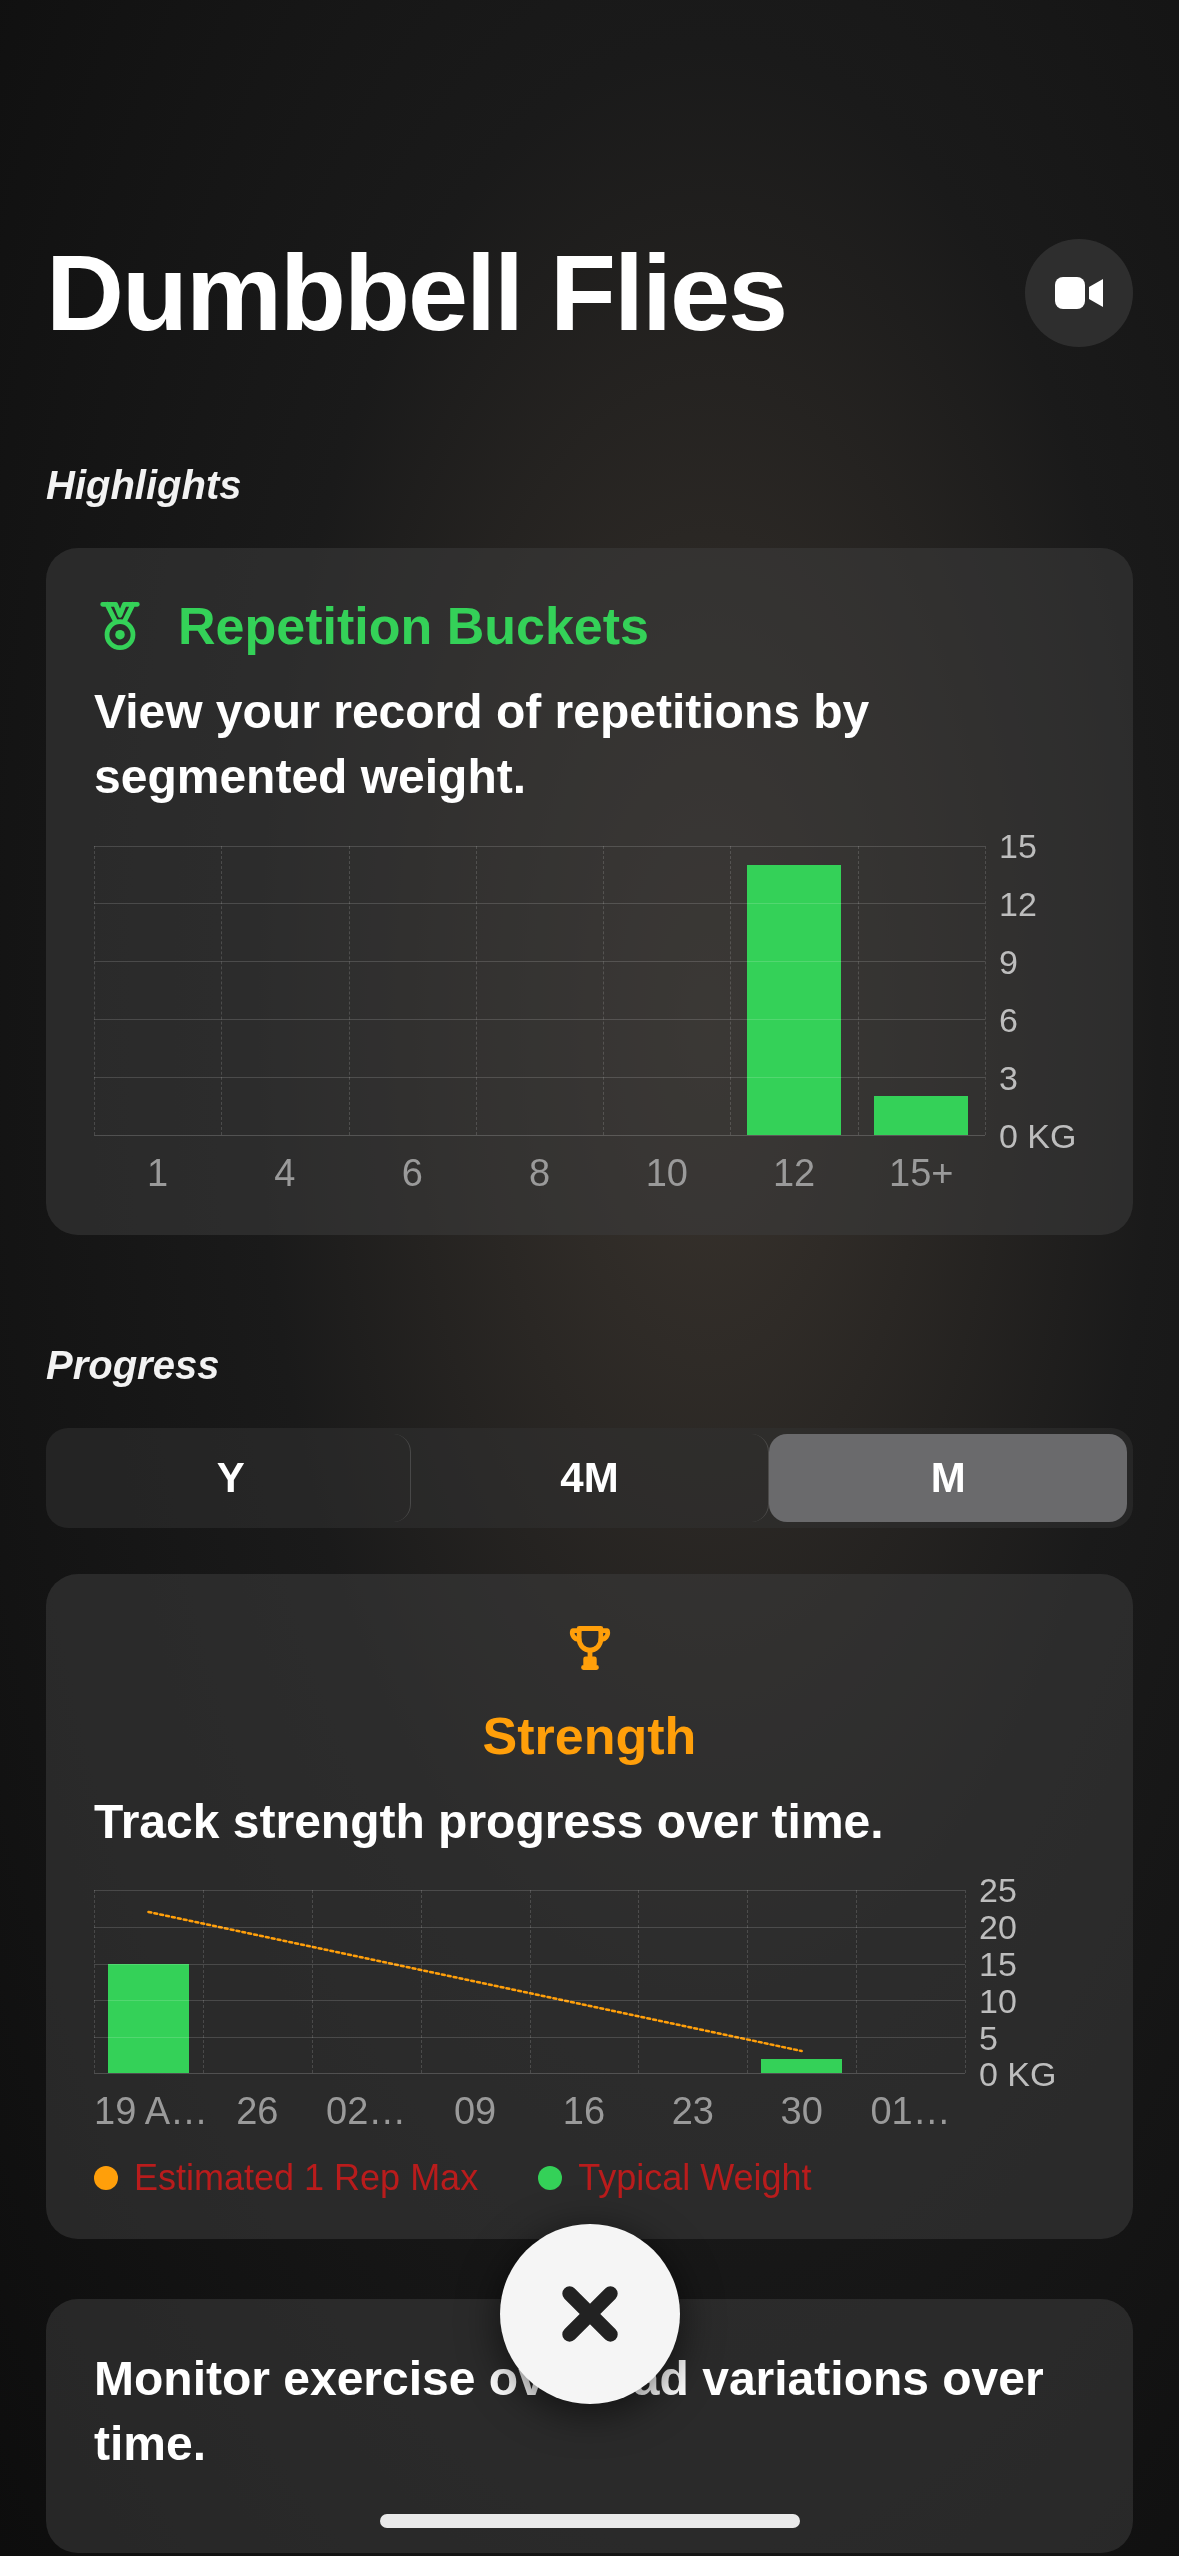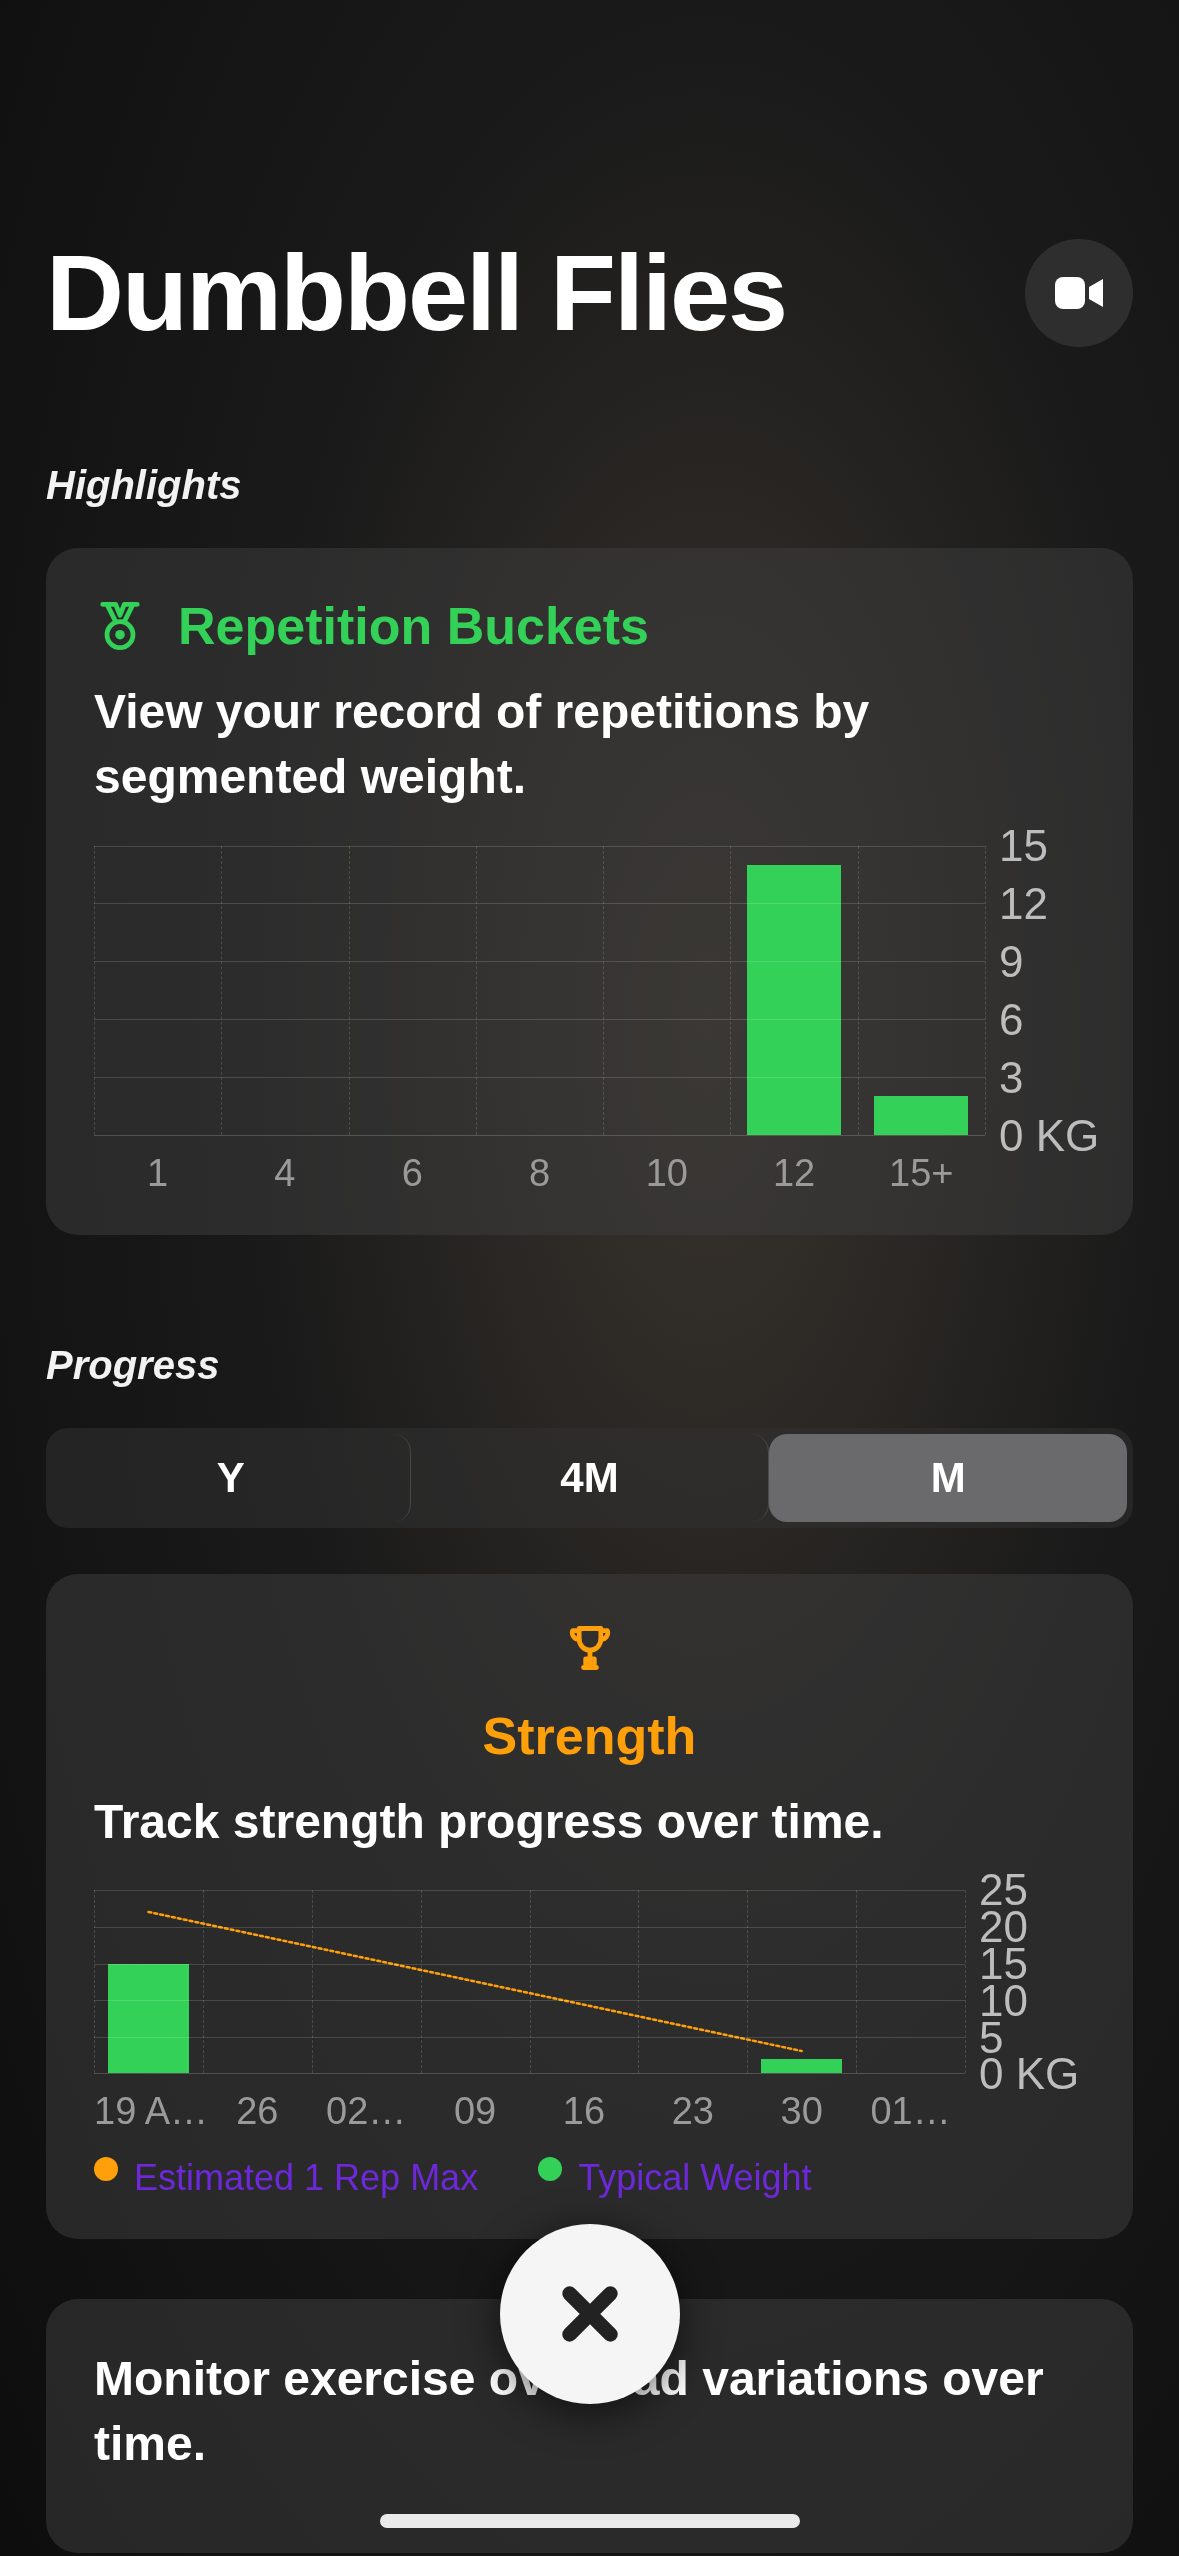--- a/index.html
+++ b/index.html
@@ -89,21 +89,21 @@
     position: absolute; left: 0; right: 0;
     border-top: 1px solid rgba(255,255,255,0.15);
   }
   .gridline-v {
     position: absolute; top: 0; bottom: 0;
     border-left: 1px dashed rgba(255,255,255,0.15);
   }
   .yaxis {
     width: 100px;
     position: relative;
-    font-size: 44px;
+    font-size: 34px;
     color: #bdbdbd;
   }
   .ylabel {
     position: absolute;
     left: 14px;
     transform: translateY(-50%);
     white-space: nowrap;
   }
   .bars {
     position: absolute; inset: 0;
@@ -141,22 +141,22 @@
     pointer-events: none;
   }
 
   
   .legend {
     display: flex;
     gap: 60px;
     margin-top: 24px;
   }
   .legend-item {
-    display: flex; align-items: flex-start; gap: 16px;
-    font-size: 36px; color: #6d28d9;
+    display: flex; align-items: center; gap: 16px;
+    font-size: 36px; color: #b91c1c;
   }
   .dot { width: 24px; height: 24px; border-radius: 12px; }
   .dot.orange { background: #ff9f0a; }
   .dot.green  { background: #34d158; }
 
   
   .segmented {
     display: flex;
     background: rgba(50,50,50,0.55);
     border-radius: 22px;

